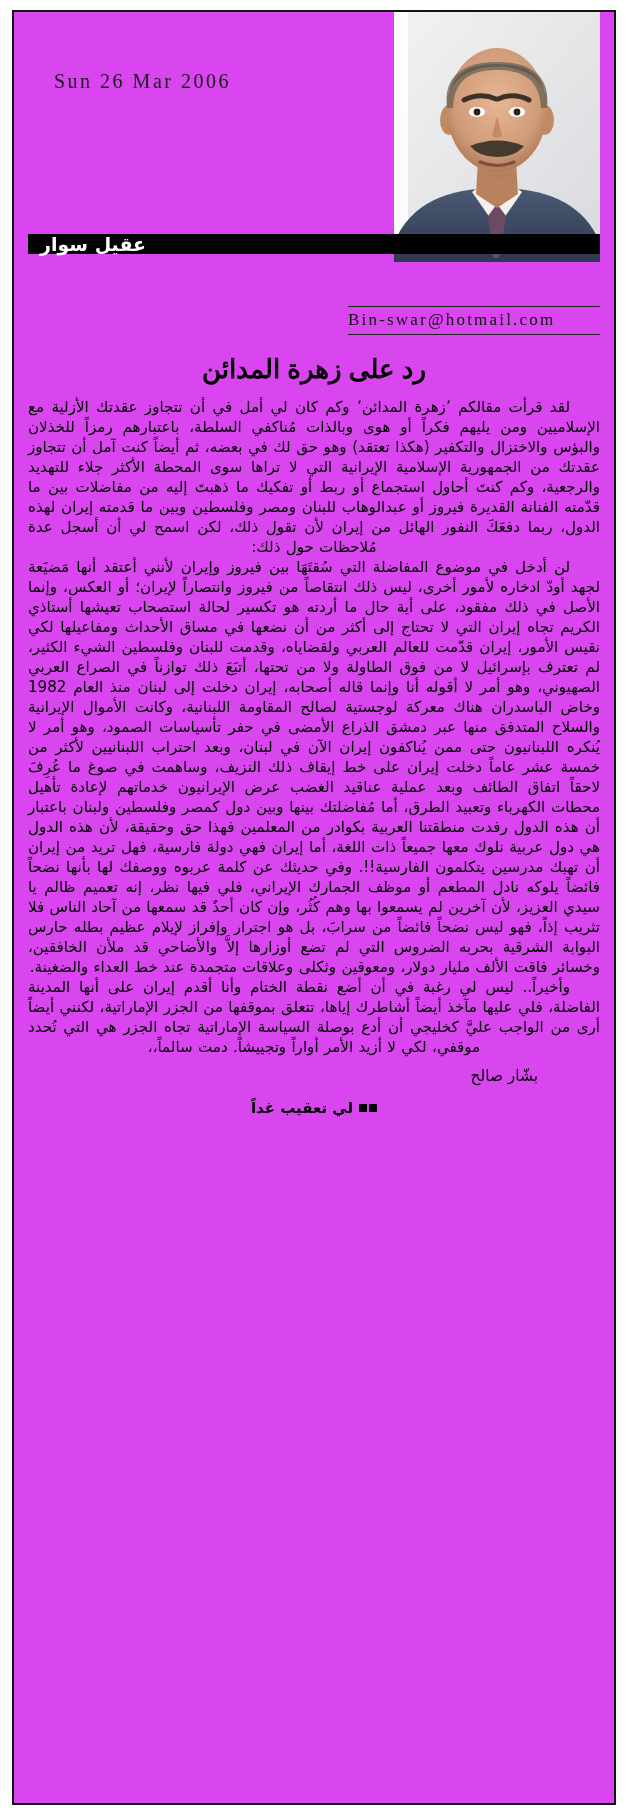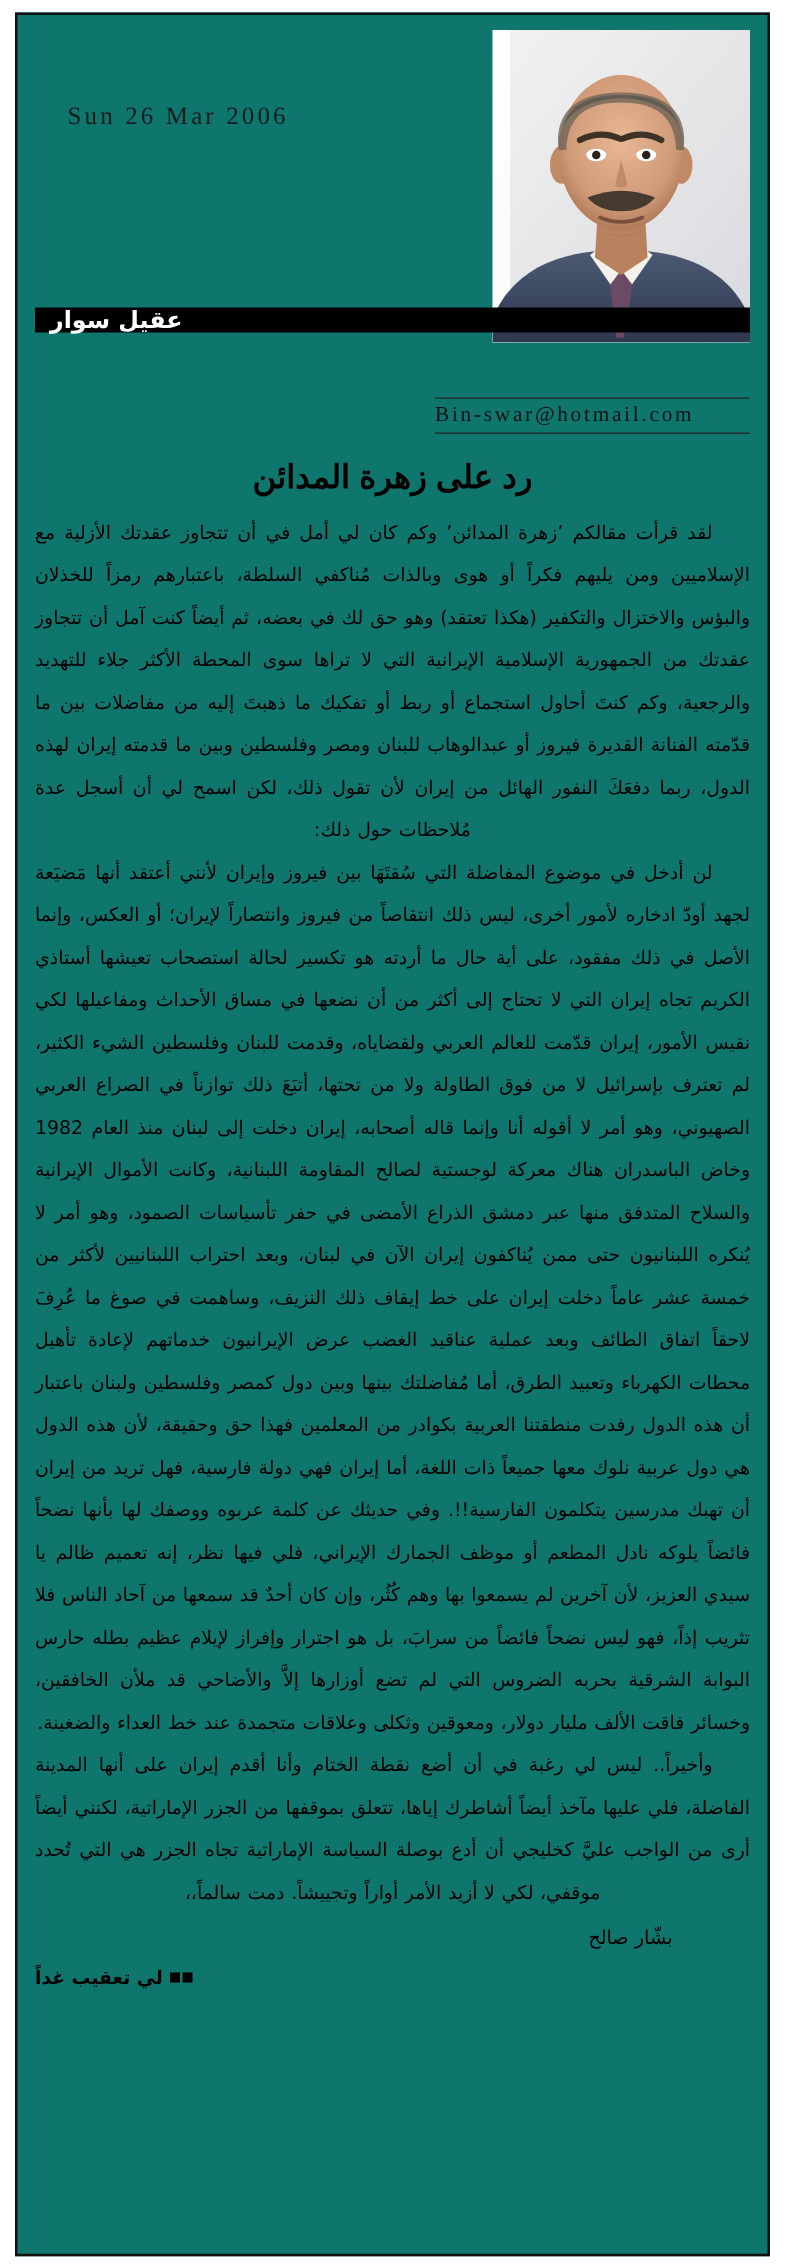--- a/index.html
+++ b/index.html
@@ -22,22 +22,22 @@
     width: 628px;
     height: 1813px;
     padding: 10px 12px 8px 12px;
     background: #ffffff;
   }
   .frame {
     box-sizing: border-box;
     width: 100%;
     height: 100%;
     border: 2px solid #111111;
-    background: #0f766e;
-    padding: 12px 14px 10px 14px;
+    background: #d946ef;
+    padding: 0 14px 10px 14px;
     position: relative;
   }
 
   
   .masthead {
     position: relative;
     height: 278px;
     margin-bottom: 4px;
   }
   .portrait {
@@ -143,21 +143,21 @@
     font-size: 26px;
     line-height: 1.3;
     margin: 18px 0 10px 0;
     color: #000000;
   }
 
   
   .article {
     font-family: "DejaVu Sans", "Liberation Sans", sans-serif;
     font-size: 15.1px;
-    line-height: 34px;
+    line-height: 20px;
     text-align: justify;
     text-align-last: right;
     color: #000000;
     word-spacing: 0.5px;
   }
   .article p {
     margin: 0;
     text-indent: 30px;
   }
   .article p.tail-center {
@@ -173,21 +173,21 @@
   }
 
   .footnote {
     font-family: "DejaVu Sans", "Liberation Sans", sans-serif;
     font-weight: bold;
     font-size: 15px;
     margin-top: 14px;
     text-align: center;
     display: flex;
     align-items: center;
-    justify-content: flex-end;
+    justify-content: center;
     gap: 6px;
   }
   .footnote .squares {
     display: inline-flex;
     gap: 2px;
   }
   .footnote .squares i {
     display: block;
     width: 8px;
     height: 8px;

